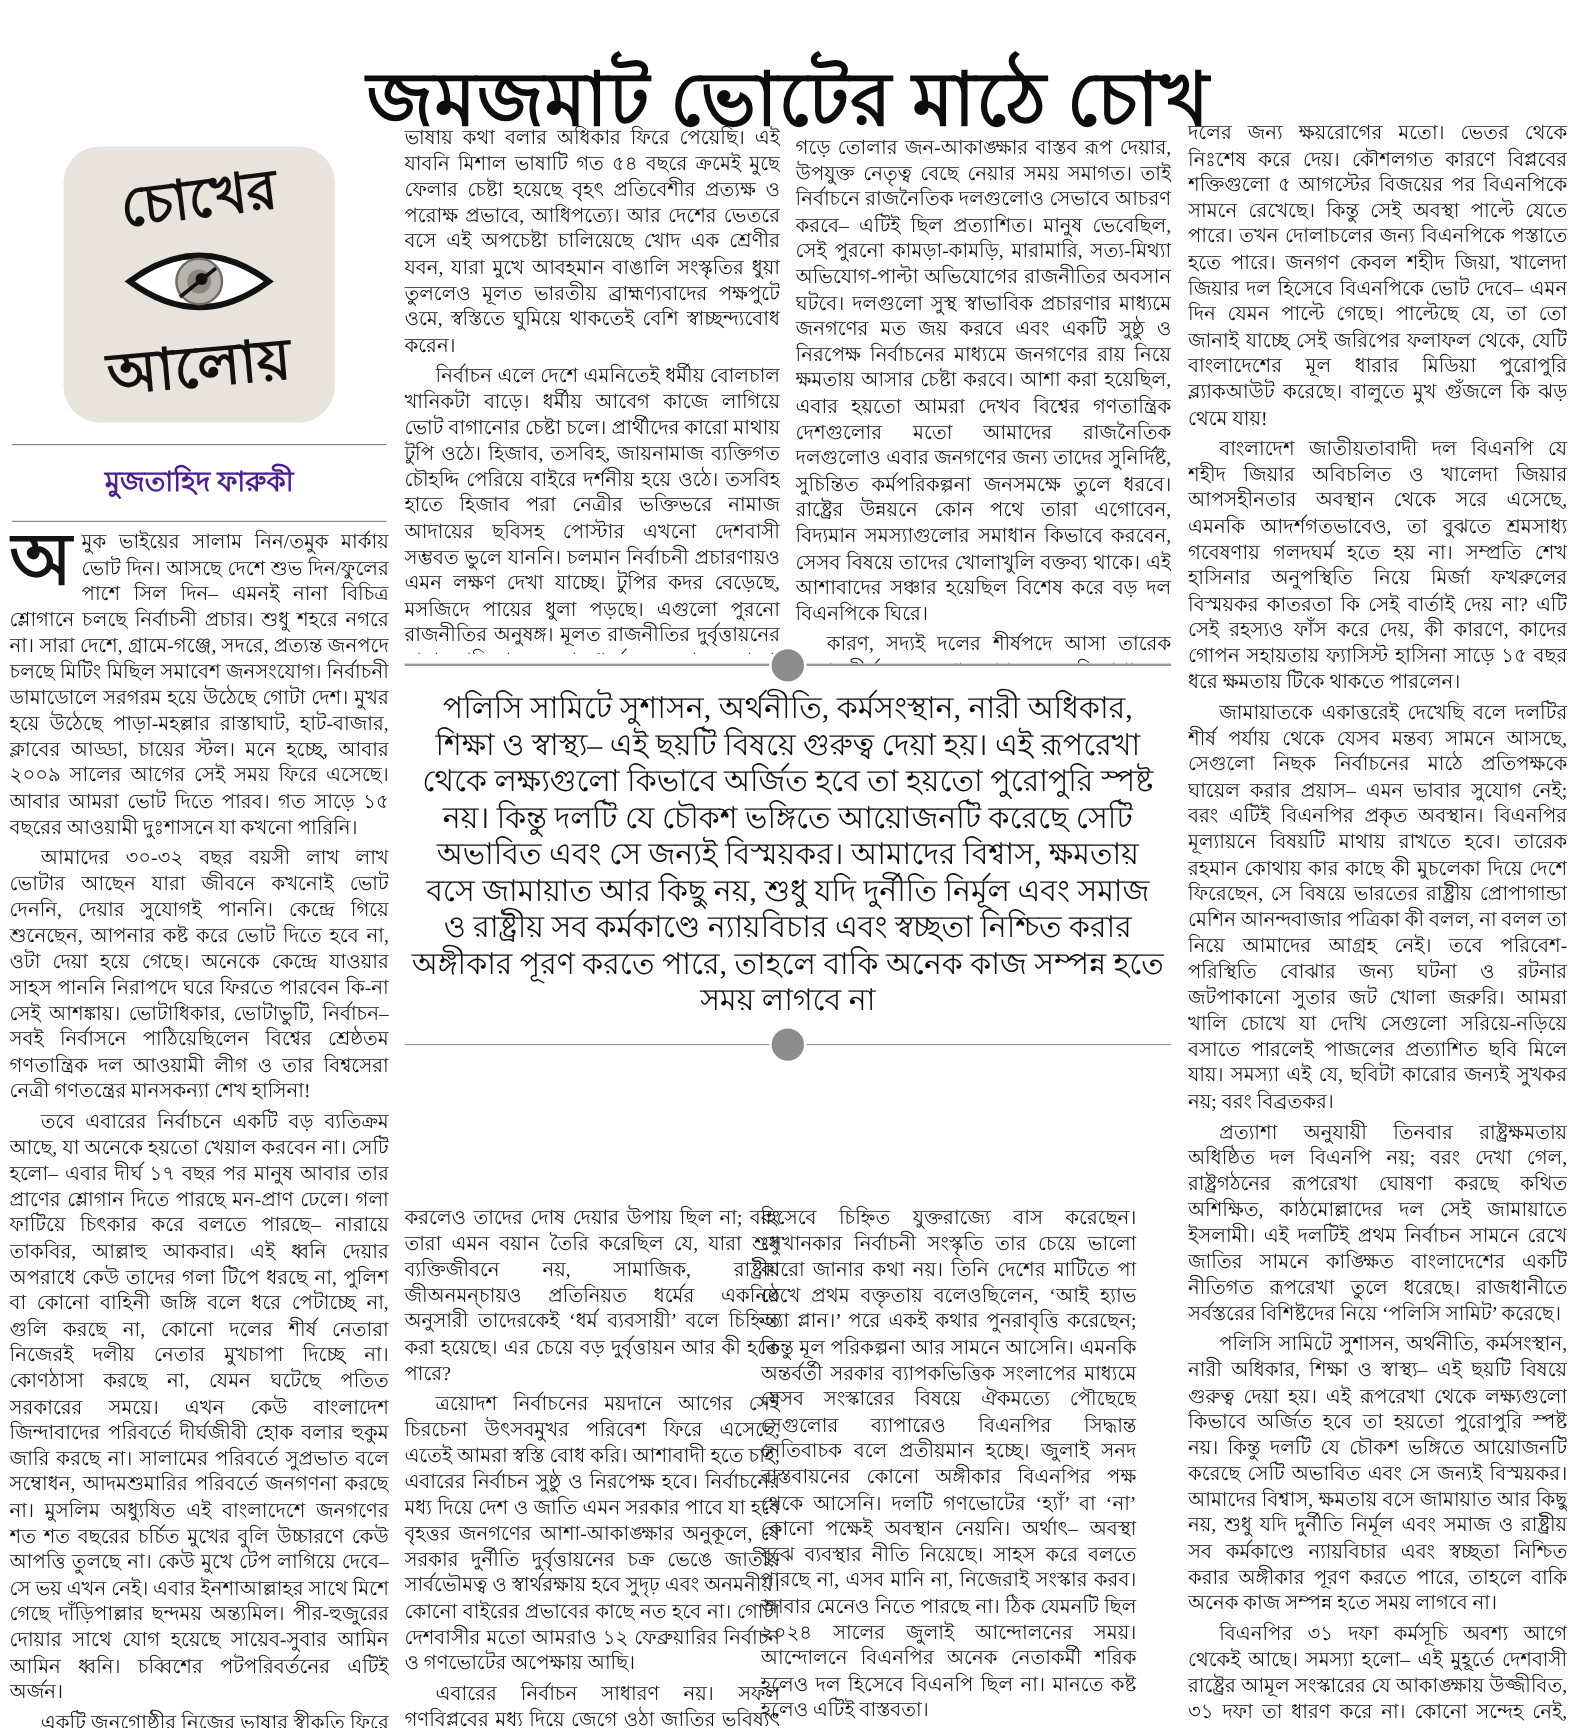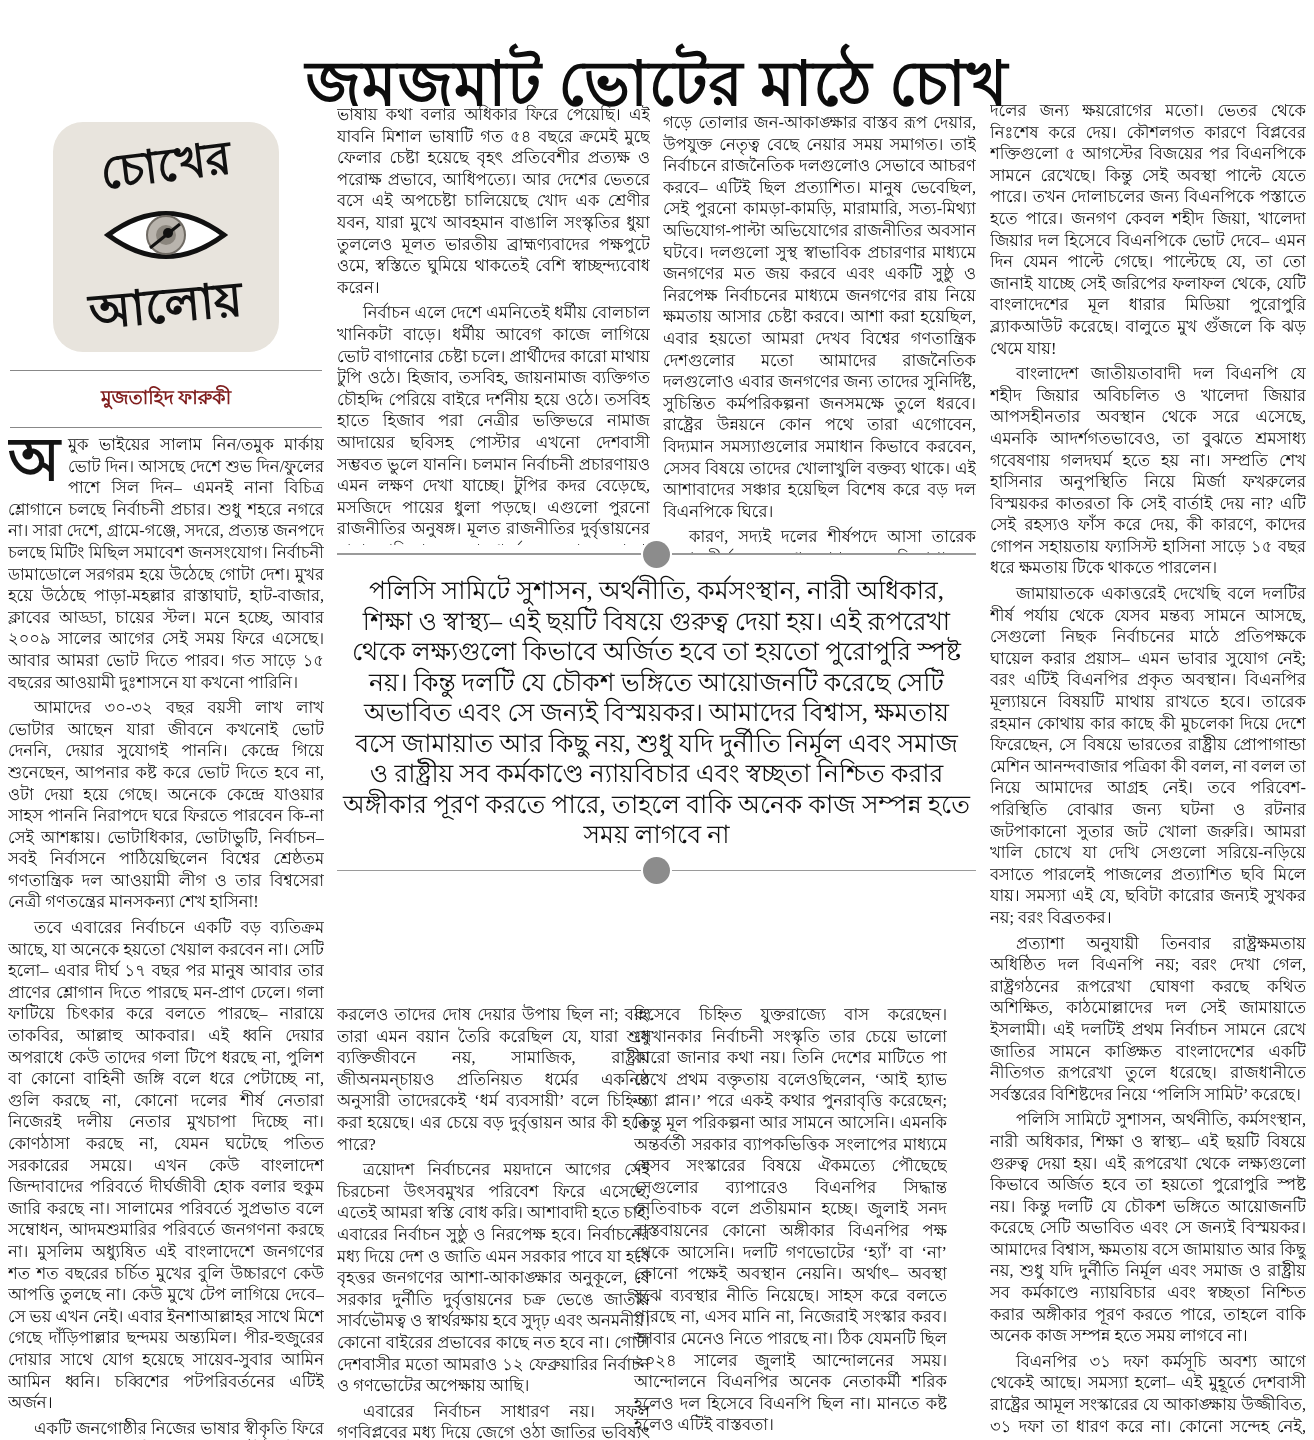--- a/index.html
+++ b/index.html
@@ -46,21 +46,21 @@
   #logo-word-bottom{bottom:4px;font-size:48px;transform:rotate(-5deg);}
   #logo-eye{position:absolute;left:50%;top:50%;transform:translate(-50%,-50%);}
   
   #author-box{
     margin:18px 2px 0 2px;
     border-top:1.5px solid #888;
     border-bottom:1.5px solid #888;
     padding:12px 0;
     text-align:center;
   }
-  #author-name{font-size:19px;font-weight:bold;color:#7f1d1d;}
+  #author-name{font-size:23px;font-weight:bold;color:#4c1d95;}
   
   .dropcap{
     float:left;
     font-size:60px;line-height:48px;
     padding:2px 8px 0 0;
     font-weight:bold;
   }
   
   #quote-block{
     position:absolute;left:337px;top:540px;width:639px;height:460px;

